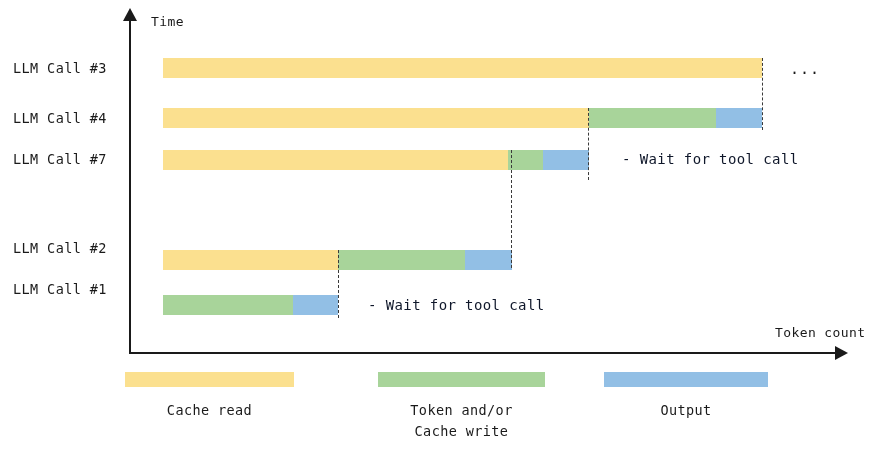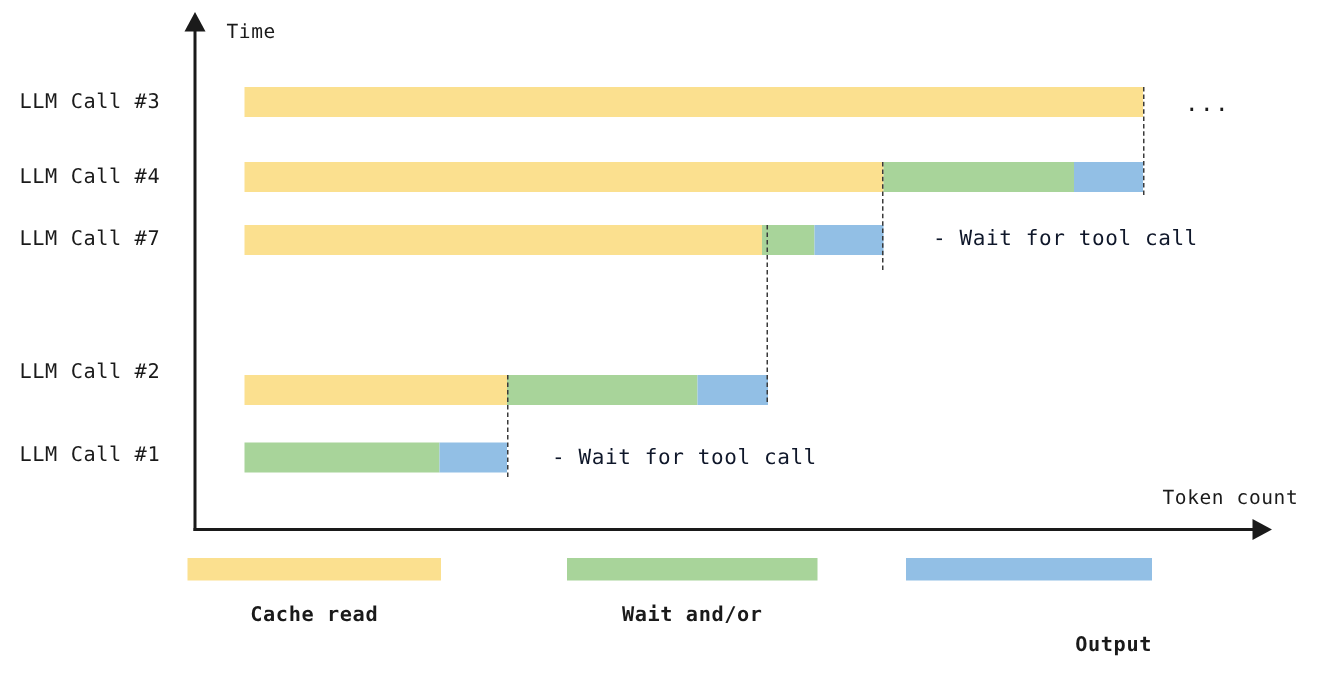--- a/index.html
+++ b/index.html
@@ -111,41 +111,40 @@
     height: 15px;
     top: 372px;
   }
   .legend-text {
     position: absolute;
     font-size: 13.5px;
     color: #1a1a1a;
     text-align: center;
     line-height: 21px;
     letter-spacing: 0.4px;
-    font-weight: bold;
   }
 </style>
 </head>
 <body>
 
 <div id="stage">
 
   <div id="y-axis-line" class="axis-line"></div>
   <div class="arrow-up"></div>
   <div id="x-axis-line" class="axis-line"></div>
   <div class="arrow-right"></div>
 
   <div id="time-label" class="axis-label">Time</div>
   <div id="token-label" class="axis-label">Token count</div>
 
   <div class="row-label" style="top:60px">LLM Call #3</div>
   <div class="row-label" style="top:110px">LLM Call #4</div>
   <div class="row-label" style="top:151px">LLM Call #7</div>
   <div class="row-label" style="top:240px">LLM Call #2</div>
-  <div class="row-label" style="top:295px">LLM Call #1</div>
+  <div class="row-label" style="top:281px">LLM Call #1</div>
 
   <div class="seg seg-cache" style="left:163px; top:58px; width:599px;"></div>
   <div class="ellipsis" style="left:790px; top:60px;">...</div>
 
   <div class="seg seg-cache" style="left:163px; top:108px; width:426px;"></div>
   <div class="seg seg-input" style="left:589px; top:108px; width:127px;"></div>
   <div class="seg seg-output" style="left:716px; top:108px; width:46px;"></div>
 
   <div class="seg seg-cache" style="left:163px; top:150px; width:345px;"></div>
   <div class="seg seg-input" style="left:508px; top:150px; width:35px;"></div>
@@ -165,18 +164,19 @@
   <div class="dash-v" style="left:511px; top:150px; height:118px;"></div>
 
   <div class="dash-v" style="left:588px; top:108px; height:72px;"></div>
 
   <div class="dash-v" style="left:762px; top:58px; height:72px;"></div>
 
   <div class="legend-swatch seg-cache" style="left:125px; width:169px;"></div>
   <div class="legend-text" style="left:125px; width:169px; top:400px;">Cache read</div>
 
   <div class="legend-swatch seg-input" style="left:378px; width:167px;"></div>
-  <div class="legend-text" style="left:378px; width:167px; top:400px;">Wait and/or</div>
+  <div class="legend-text" style="left:378px; width:167px; top:400px;">Token and/or</div>
+  <div class="legend-text" style="left:378px; width:167px; top:421px;">Cache write</div>
 
   <div class="legend-swatch seg-output" style="left:604px; width:164px;"></div>
-  <div class="legend-text" style="left:604px; width:164px; top:420px;text-align:right;">Output</div>
+  <div class="legend-text" style="left:604px; width:164px; top:400px;">Output</div>
 
 </div>
 
 </body></html>

